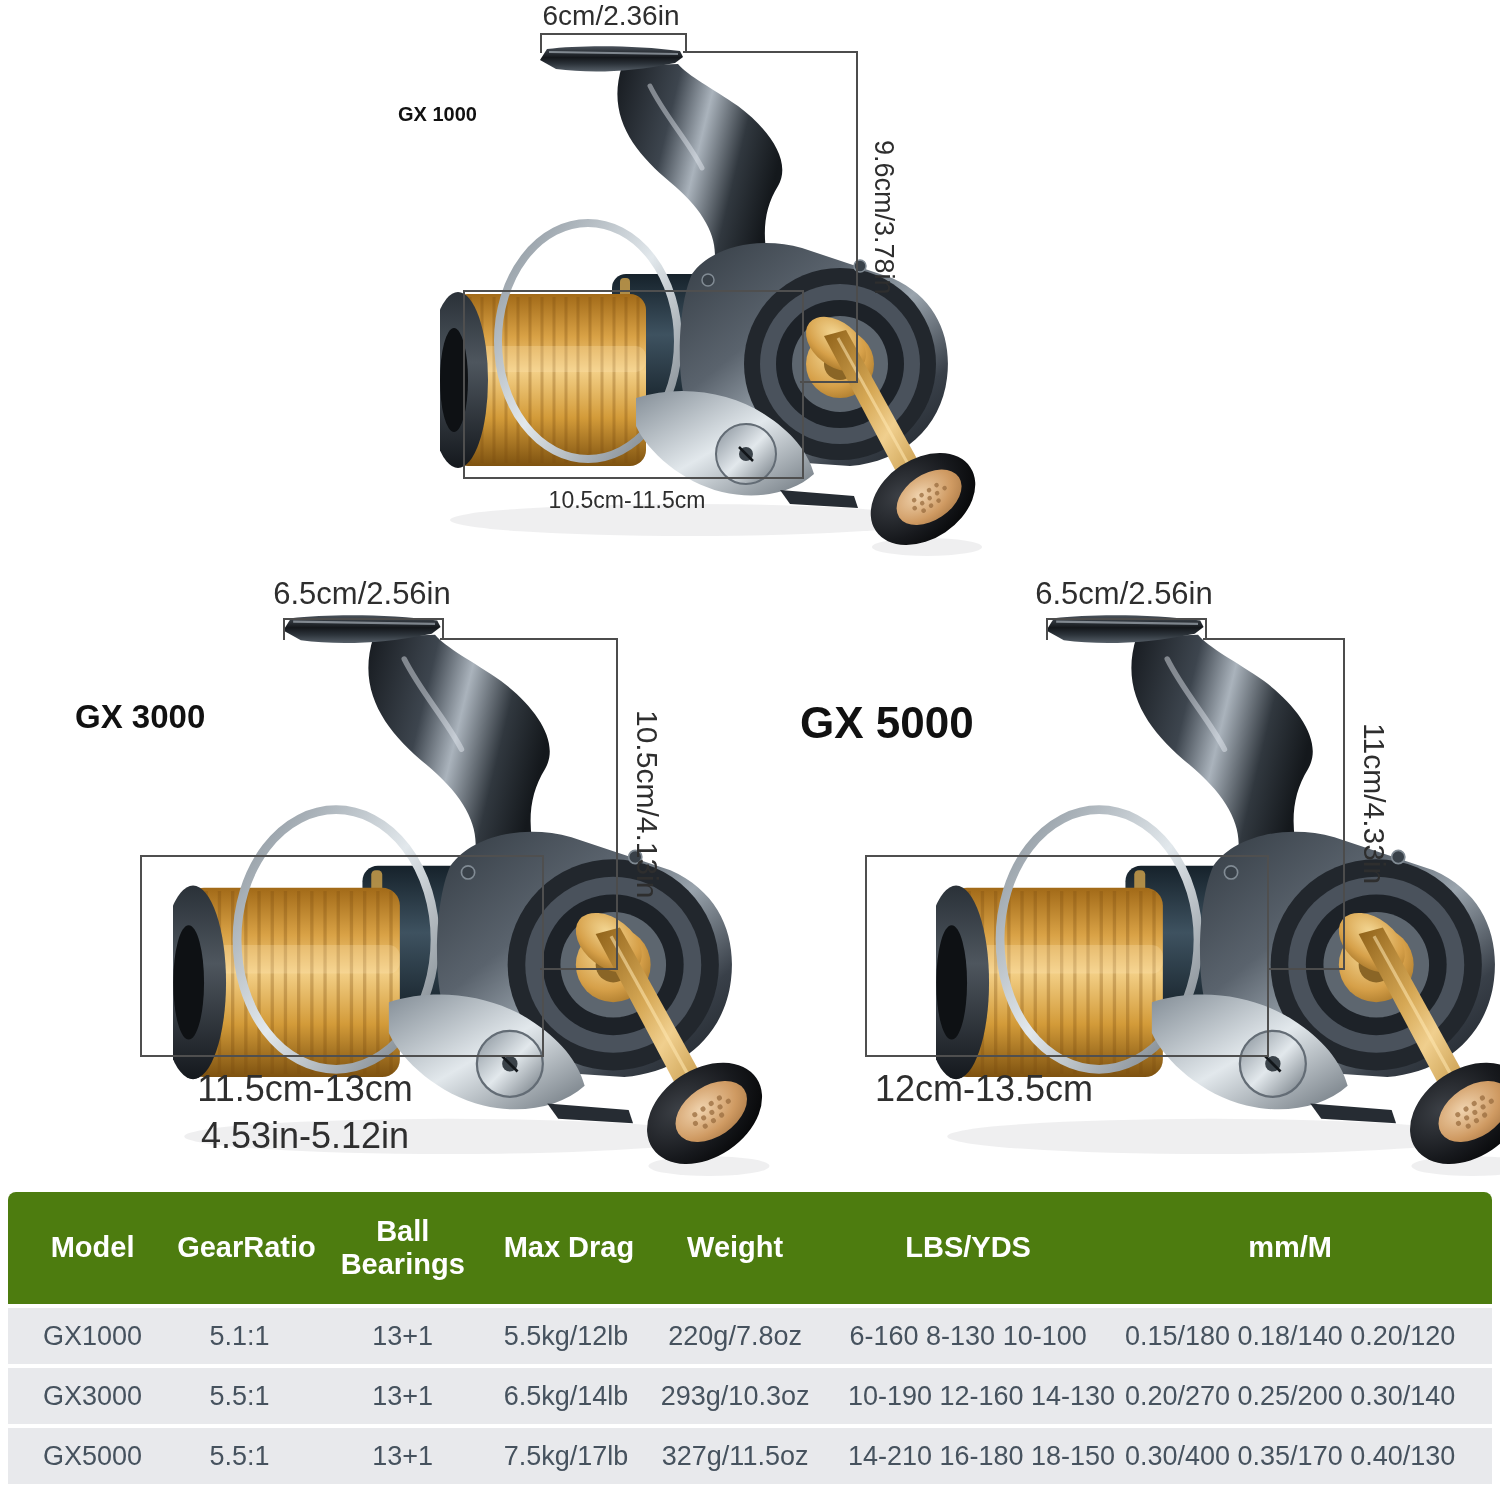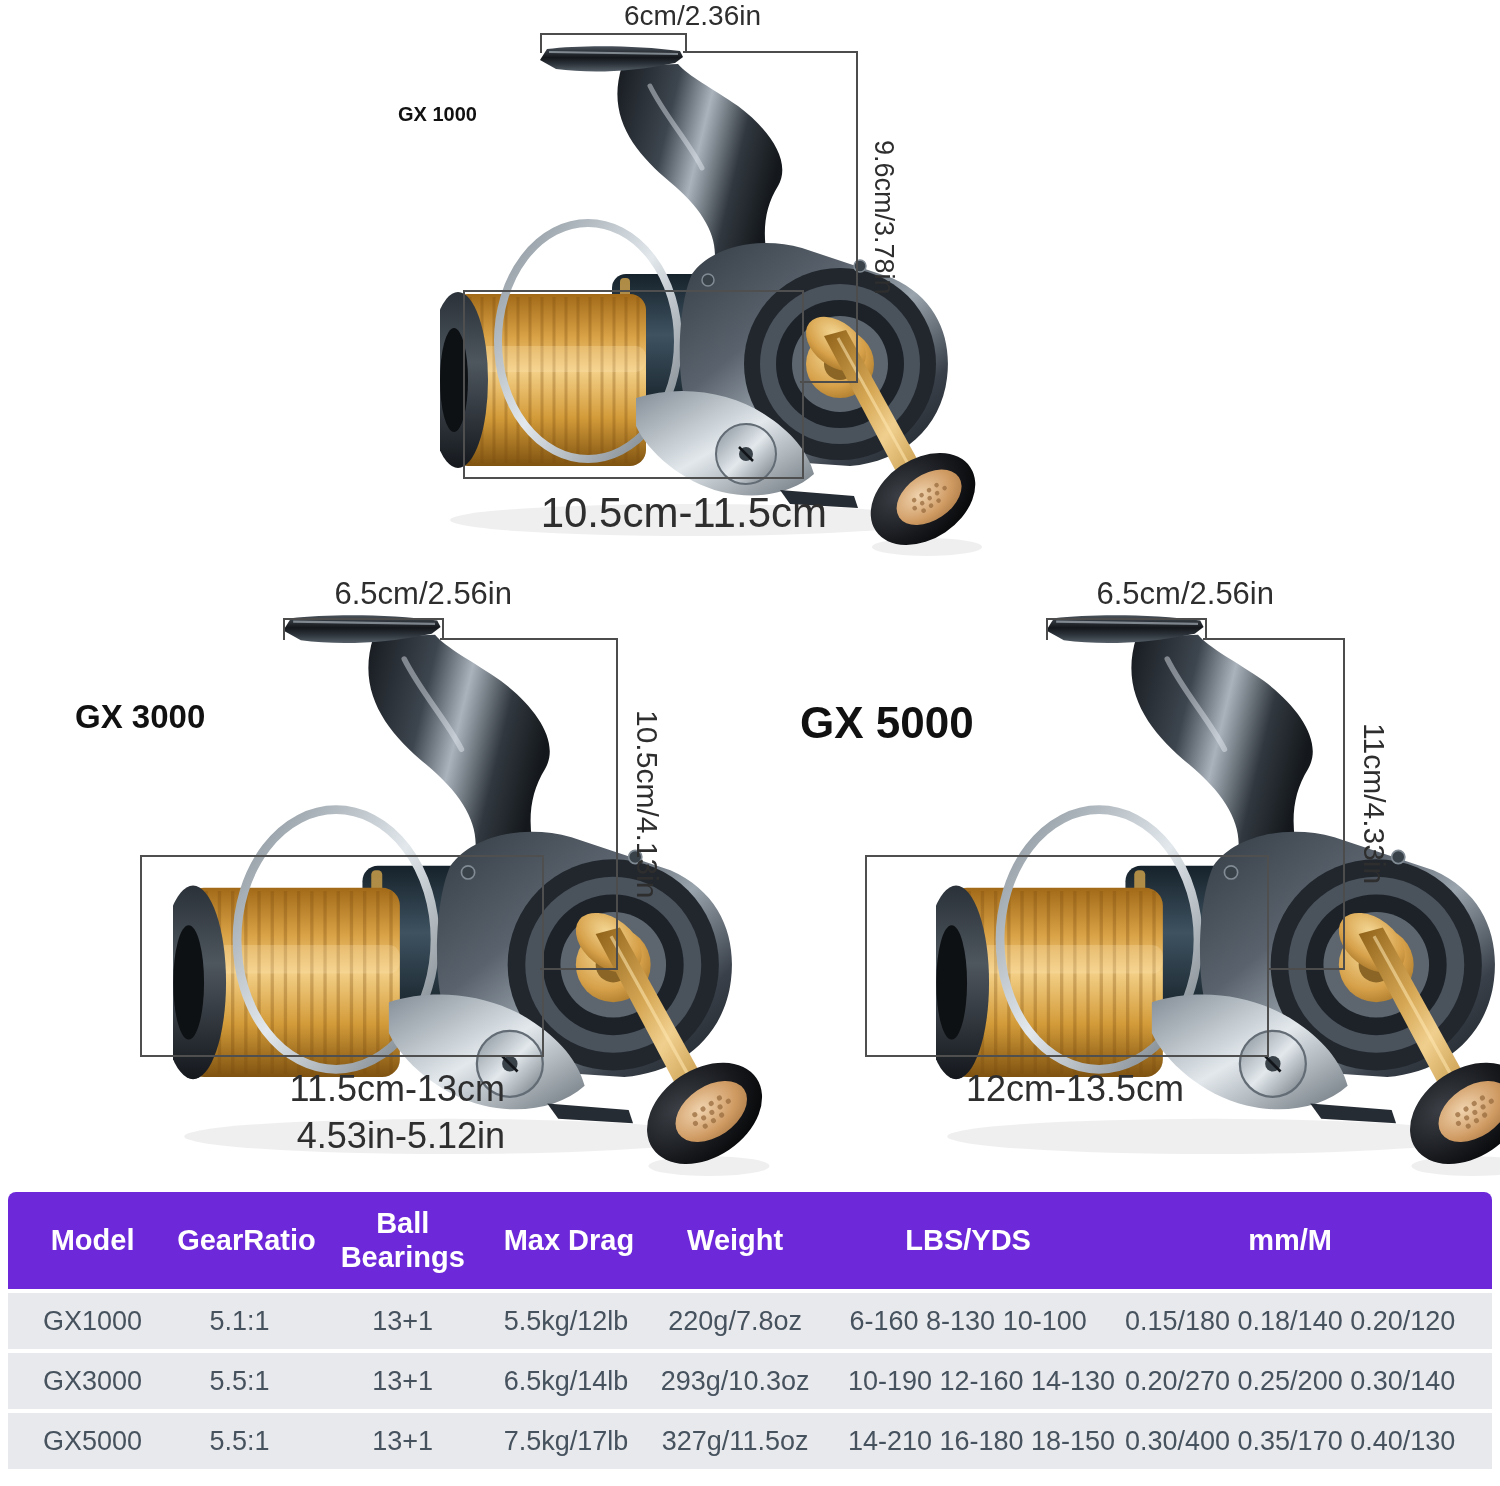--- a/index.html
+++ b/index.html
@@ -4,28 +4,28 @@
 <style>
   html,body{margin:0;padding:0;background:#fff;}
   .canvas{position:relative;width:1500px;height:1486px;background:#ffffff;overflow:hidden;
           font-family:"Liberation Sans",sans-serif;color:#2e2e2e;}
   .abs{position:absolute;}
   
   .dim-bracket{border-top:2px solid #4c4c4c;border-left:2px solid #4c4c4c;border-right:2px solid #4c4c4c;}
   .dim-hline{background:#4c4c4c;height:2px;}
   .dim-vline{background:#4c4c4c;width:2px;}
   .dim-rect{border:2px solid #4f4f4f;background:transparent;}
-  .dim-text{color:#2e2e2e;text-align:right;white-space:nowrap;}
+  .dim-text{color:#2e2e2e;text-align:center;white-space:nowrap;}
   .dim-vtext{color:#2e2e2e;writing-mode:vertical-rl;text-align:center;white-space:nowrap;}
   .model-label{color:#111;font-weight:700;white-space:nowrap;}
   .len-text{line-height:1.3;}
   
   .spec-table{left:8px;top:1192px;width:1484px;}
   .t-header{display:grid;grid-template-columns:11.4% 8.4% 13.6% 8% 15.2% 16.2% 27.2%;
-            height:97px;background:#6d28d9;border-radius:8px 8px 0 0;align-items:center;}
+            height:112px;background:#4d7c0f;border-radius:8px 8px 0 0;align-items:center;}
   .th{color:#ffffff;font-size:29px;font-weight:700;text-align:center;line-height:1.15;white-space:nowrap;}
   .t-header .th:nth-child(3){white-space:normal;}
   .t-header .th:nth-child(3) span{display:inline-block;max-width:135px;}
   .t-body .t-row{display:grid;grid-template-columns:11.4% 8.4% 13.6% 8% 15.2% 16.2% 27.2%;
                  height:56px;background:#e8e9ec;margin-top:4px;align-items:center;}
   .td{color:#46525e;font-size:27px;text-align:center;white-space:nowrap;}
   .reel-svg{position:absolute;overflow:visible;}
 </style>
 </head>
 <body>
@@ -185,21 +185,21 @@
         <use href="#reel"></use>
       </svg>
     <div class="abs dim-text" style="left:461px;top:0;width:300px;font-size:28px">6cm/2.36in</div>
     <div class="abs dim-bracket" style="left:540px;top:33px;width:143px;height:18px"></div>
     <div class="abs model-label" style="left:398px;top:103px;font-size:20px">GX 1000</div>
     <div class="abs dim-hline" style="left:683px;top:51px;width:175px"></div>
     <div class="abs dim-vline" style="left:856px;top:51px;height:332px"></div>
     <div class="abs dim-hline" style="left:800px;top:381px;width:58px"></div>
     <div class="abs dim-vtext" style="left:868px;top:51px;height:332px;font-size:27px">9.6cm/3.78in</div>
     <div class="abs dim-rect" style="left:463px;top:290px;width:337px;height:185px"></div>
-    <div class="abs dim-text len-text" style="left:427px;top:486px;width:400px;font-size:42px">
+    <div class="abs dim-text len-text" style="left:427px;top:486px;width:400px;font-size:23px">
       <div>10.5cm-11.5cm</div>
     </div>
   </div>
 
   <div>
     <svg class="reel-svg" style="left:173px;top:615px;width:600px;height:572px">
         <use href="#reel"></use>
       </svg>
     <div class="abs dim-text" style="left:212px;top:576px;width:300px;font-size:31px">6.5cm/2.56in</div>
     <div class="abs dim-bracket" style="left:283px;top:618px;width:157px;height:20px"></div>

